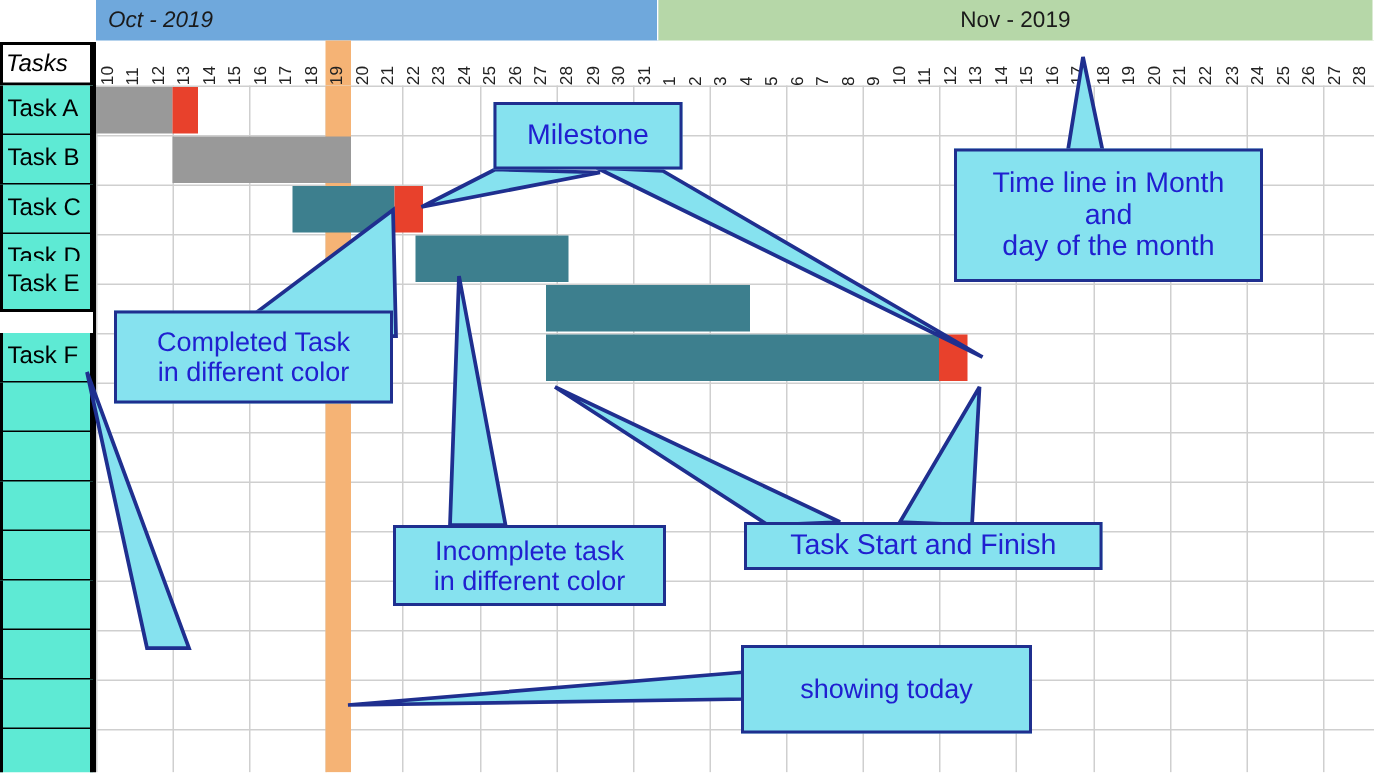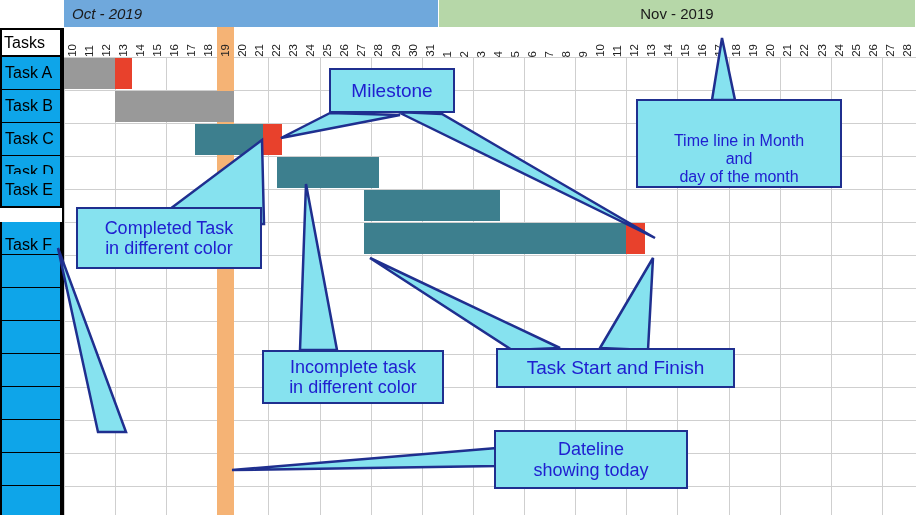--- a/index.html
+++ b/index.html
@@ -70,29 +70,30 @@
     left: 0; top: 0;
     width: 62px; height: 29px;
     border: 2px solid #000000;
     border-right: 2px solid #000000;
     background: #ffffff;
     display: flex;
     align-items: center;
     padding-left: 2px;
     font-size: 16px;
     color: #000000;
+    font-style: italic;
   }
   .task-cell {
     position: absolute;
     left: 0;
     width: 62px;
     border-left: 2px solid #000000;
     border-right: 2px solid #000000;
     border-bottom: 2px solid #000000;
-    background: #0ea5e9;
+    background: #5eead4;
     display: flex;
     align-items: center;
     padding-left: 3px;
     font-size: 16px;
     color: #000000;
     overflow: hidden;
     white-space: nowrap;
   }
 
   
@@ -331,21 +332,21 @@
       </div>
       <div class="task-cell" style="top: 95px; height: 34px;">
         <span>Task C</span>
       </div>
       <div class="task-cell" style="top: 128px; height: 34px;">
         <span>Task D</span>
       </div>
       <div class="task-cell" style="top: 146px; height: 34px;">
         <span>Task E</span>
       </div>
-      <div class="task-cell" style="top: 194px; height: 34px; align-items: flex-end;">
+      <div class="task-cell" style="top: 194px; height: 34px;">
         <span>Task F</span>
       </div>
       <div class="task-cell" style="top: 227px; height: 34px;">
         <span></span>
       </div>
       <div class="task-cell" style="top: 260px; height: 34px;">
         <span></span>
       </div>
       <div class="task-cell" style="top: 293px; height: 34px;">
         <span></span>
@@ -427,39 +428,38 @@
 
     <polygon points="497,448 232,470 497,466" fill="#86e2ef" stroke="#1f2f8f" stroke-width="2.5"></polygon>
 
     <polygon points="98,432 58,248 126,432" fill="#86e2ef" stroke="#1f2f8f" stroke-width="2.5"></polygon>
   </svg>
 
   <div class="callout" style="left:329px; top:68px; width:126px; height:45px; font-size:19px;align-items:center;">
     <span class="ln">Milestone</span>
   </div>
 
-  <div class="callout" style="left:636px; top:99px; width:206px; height:89px; font-size:16px;justify-content:flex-end;">
+  <div class="callout" style="left:636px; top:99px; width:206px; height:89px; font-size:19px;">
     <span class="ln">Time line in Month</span>
     <span class="ln">and</span>
     <span class="ln">day of the month</span>
   </div>
 
   <div class="callout" style="left:76px; top:207px; width:186px; height:62px; font-size:18px;">
     <span class="ln">Completed Task</span>
     <span class="ln">in different color</span>
   </div>
 
   <div class="callout" style="left:262px; top:350px; width:182px; height:54px; font-size:18px;">
     <span class="ln">Incomplete task</span>
     <span class="ln">in different color</span>
   </div>
 
-  <div class="callout" style="left:496px; top:348px; width:239px; height:40px; font-size:19px;">
+  <div class="callout" style="left:496px; top:348px; width:239px; height:32px; font-size:19px;">
     <span class="ln">Task Start and Finish</span>
   </div>
 
   <div class="callout" style="left:494px; top:430px; width:194px; height:59px; font-size:18px;">
-    <span class="ln">Dateline</span>
     <span class="ln">showing today</span>
   </div>
 
 
 </div>
 
 </body></html>

